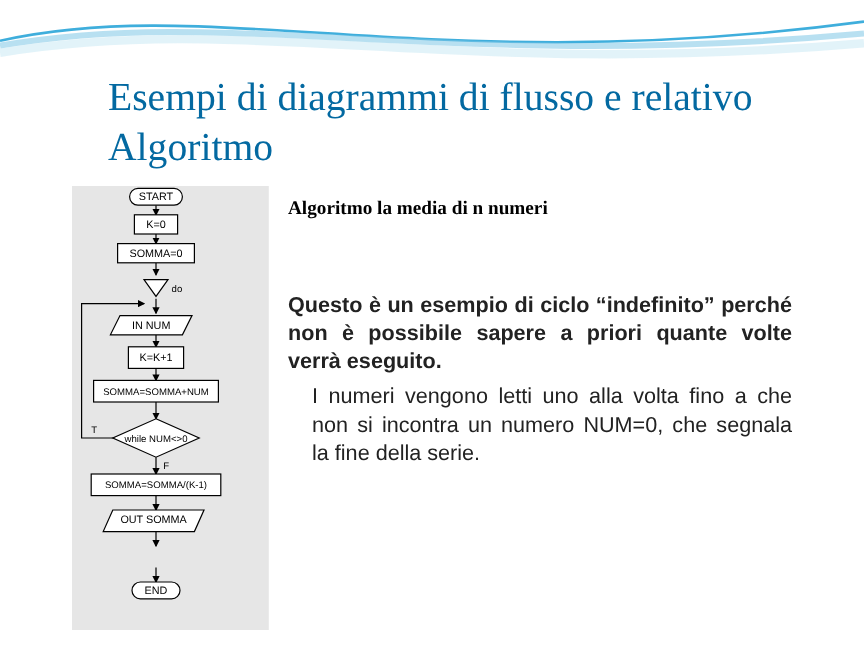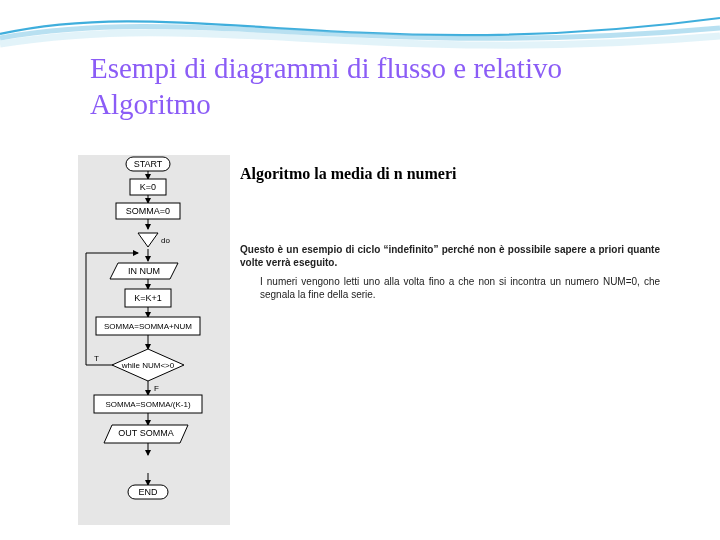--- a/index.html
+++ b/index.html
@@ -7,34 +7,34 @@
     width: 720px; height: 540px;
     background: #fff;
     font-family: Georgia, "Times New Roman", serif;
     color: #222;
     position: relative;
     overflow: hidden;
   }
   .wave { position: absolute; top: 0; left: 0; width: 720px; height: 80px; pointer-events: none; }
   .title {
     position: absolute;
-    top: 50px; left: 90px; width: 560px;
-    font-size: 29px;
+    top: 62px; left: 90px; width: 560px;
+    font-size: 33px;
     font-weight: 400;
     line-height: 1.25;
-    color: #8b5cf6;
+    color: #0369a1;
     text-align: left;
     font-family: Georgia, serif;
   }
 
   
   .flow {
     position: absolute;
-    left: 78px; top: 155px;
-    width: 152px; height: 370px;
+    left: 60px; top: 155px;
+    width: 164px; height: 370px;
     background: #e6e6e6;
     font-family: Arial, sans-serif;
     font-size: 9px;
     color: #000;
   }
   .flow svg { position: absolute; inset: 0; width: 140px; height: 370px; }
   .term { fill:#fff; stroke:#000; stroke-width:1; }
   .box  { fill:#fff; stroke:#000; stroke-width:1; }
   .para { fill:#fff; stroke:#000; stroke-width:1; }
   .dia  { fill:#fff; stroke:#000; stroke-width:1; }
@@ -48,21 +48,21 @@
     left: 240px; top: 165px; width: 420px;
   }
   .subtitle {
     font-family: Georgia, serif;
     font-weight: 700;
     font-size: 16px;
     color: #000;
   }
   .para1, .para2 {
     font-family: "Segoe UI", Arial, sans-serif;
-    font-size: 10px;
+    font-size: 18px;
     line-height: 1.3;
     text-align: justify;
     margin-top: 6px;
   }
   .para1 { margin-top: 60px; font-weight: 700; }
   .para2 { margin-top: 6px; font-weight: 400; margin-left: 20px; }
 </style>
 </head>
 <body>
 

